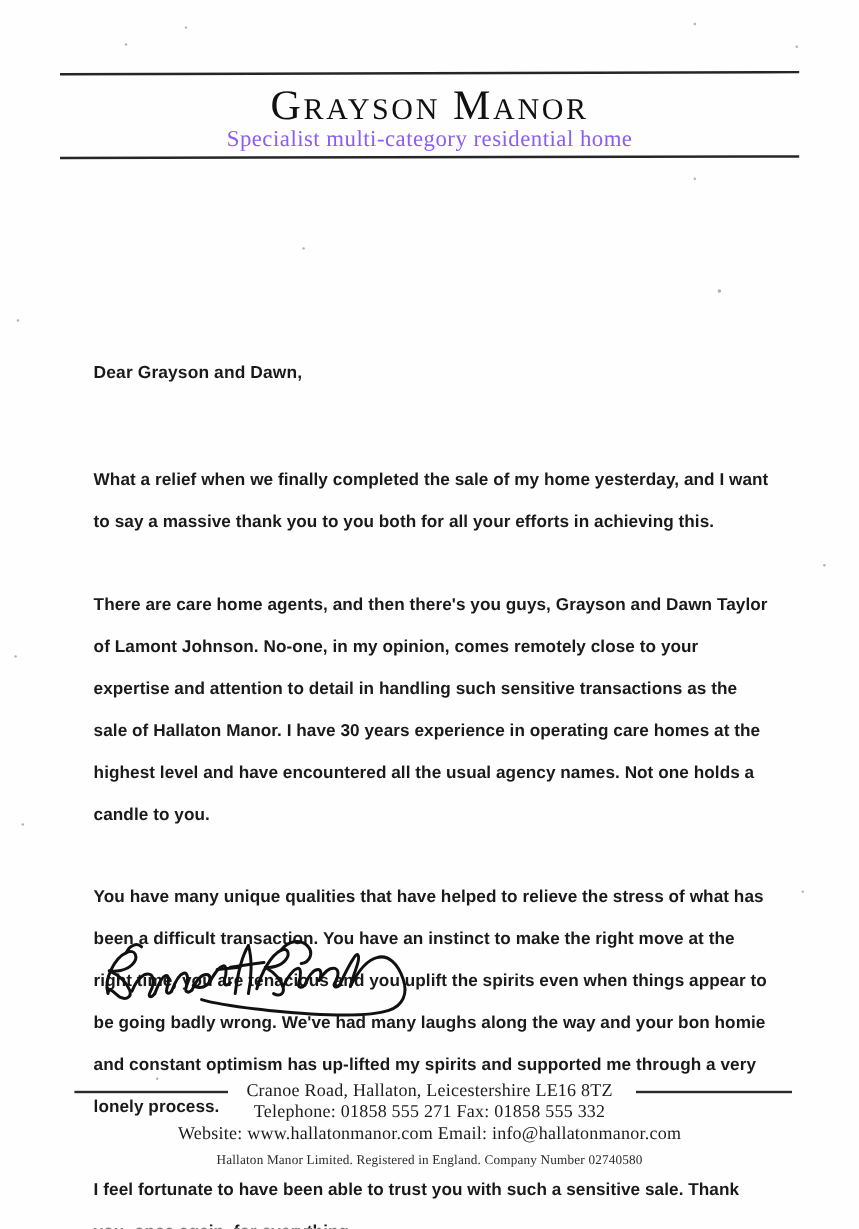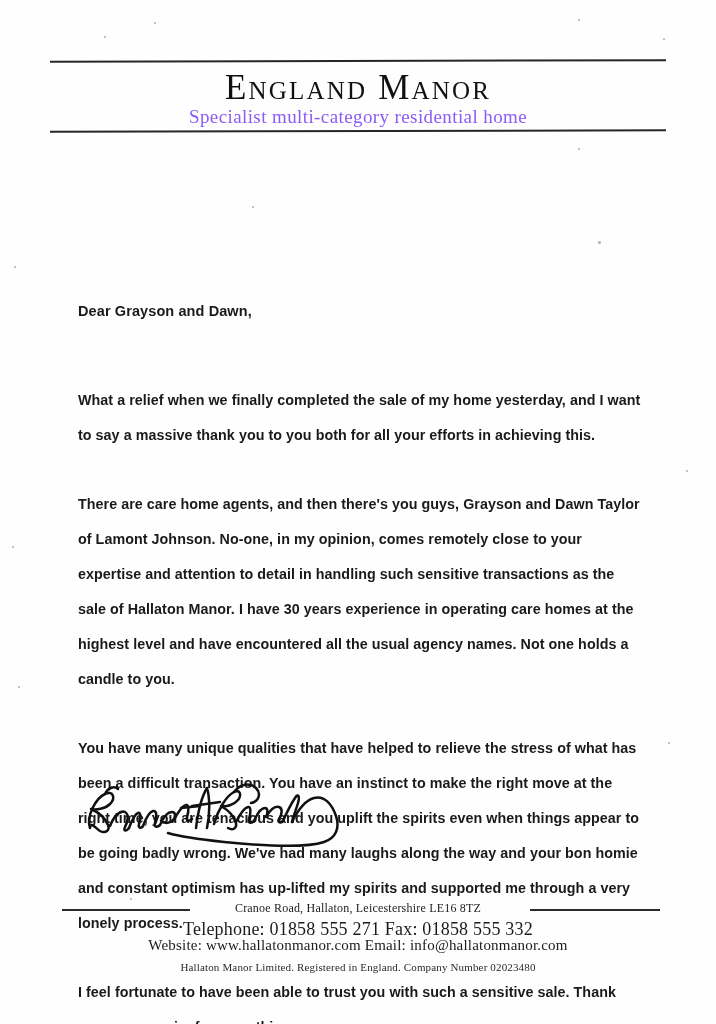--- a/index.html
+++ b/index.html
@@ -111,22 +111,22 @@
 
   .foot-line {
     position: absolute;
     left: 0;
     width: 716px;
     text-align: center;
     font-family: "Liberation Serif", serif;
     color: #1b1b1b;
     white-space: nowrap;
   }
-  .foot-addr  { top: 901px; font-size: 12px; letter-spacing: .2px; }
-  .foot-phone { top: 919px; font-size: 18px; letter-spacing: .2px; }
+  .foot-addr  { top: 901px; font-size: 15px; letter-spacing: .2px; }
+  .foot-phone { top: 919px; font-size: 15px; letter-spacing: .2px; }
   .foot-web   { top: 937px; font-size: 15px; letter-spacing: .2px; }
   .foot-reg   { top: 961px; font-size: 11px; letter-spacing: .15px; color: #2a2a2a; }
 </style>
 </head>
 <body>
 
 <div class="page">
 
   <div class="speck" style="left:154px;top:22px;width:2px;height:2px;"></div>
   <div class="speck" style="left:578px;top:19px;width:2px;height:2px;"></div>
@@ -138,21 +138,21 @@
   <div class="speck" style="left:12px;top:546px;width:2px;height:2px;"></div>
   <div class="speck" style="left:18px;top:686px;width:2px;height:2px;"></div>
   <div class="speck" style="left:686px;top:470px;width:2px;height:2px;"></div>
   <div class="speck" style="left:668px;top:742px;width:2px;height:2px;"></div>
   <div class="speck" style="left:578px;top:884px;width:2px;height:2px;"></div>
   <div class="speck" style="left:130px;top:898px;width:2px;height:2px;"></div>
   <div class="speck" style="left:352px;top:986px;width:2px;height:2px;"></div>
   <div class="speck" style="left:252px;top:206px;width:2px;height:2px;"></div>
 
   <div class="rule-top"></div>
-  <div class="brand-title">England Manor</div>
+  <div class="brand-title">Grayson Manor</div>
   <div class="brand-sub">Specialist multi-category residential home</div>
   <div class="rule-mid"></div>
 
   <div class="body-wrap">
     <div class="salutation">Dear Grayson and Dawn,</div>
     <p class="para">What a relief when we finally completed the sale of my home yesterday, and I want to say a massive thank you to you both for all your efforts in achieving this.</p>
     <p class="para gap-before">There are care home agents, and then there's you guys, Grayson and Dawn Taylor of Lamont Johnson. No-one, in my opinion, comes remotely close to your expertise and attention to detail in handling such sensitive transactions as the sale of Hallaton Manor. I have 30 years experience in operating care homes at the highest level and have encountered all the usual agency names. Not one holds a candle to you.</p>
     <p class="para gap-before">You have many unique qualities that have helped to relieve the stress of what has been a difficult transaction. You have an instinct to make the right move at the right time, you are tenacious and you uplift the spirits even when things appear to be going badly wrong. We've had many laughs along the way and your bon homie and constant optimism has up-lifted my spirits and supported me through a very lonely process.</p>
     <p class="para gap-before">I feel fortunate to have been able to trust you with such a sensitive sale. Thank you, once again, for everything.</p>
     <div class="signoff">With kind regards</div>
@@ -191,15 +191,15 @@
                  C122,63 104,60 94,57"></path>
       </g>
     </svg>
   </div>
 
   <div class="foot-rule-l"></div>
   <div class="foot-rule-r"></div>
   <div class="foot-line foot-addr">Cranoe Road, Hallaton, Leicestershire  LE16 8TZ</div>
   <div class="foot-line foot-phone">Telephone: 01858 555 271   Fax: 01858 555 332</div>
   <div class="foot-line foot-web">Website: www.hallatonmanor.com   Email: info@hallatonmanor.com</div>
-  <div class="foot-line foot-reg">Hallaton Manor Limited.  Registered in England.  Company Number 02023480</div>
+  <div class="foot-line foot-reg">Hallaton Manor Limited.  Registered in England.  Company Number 02740580</div>
 
 </div>
 
 </body></html>

